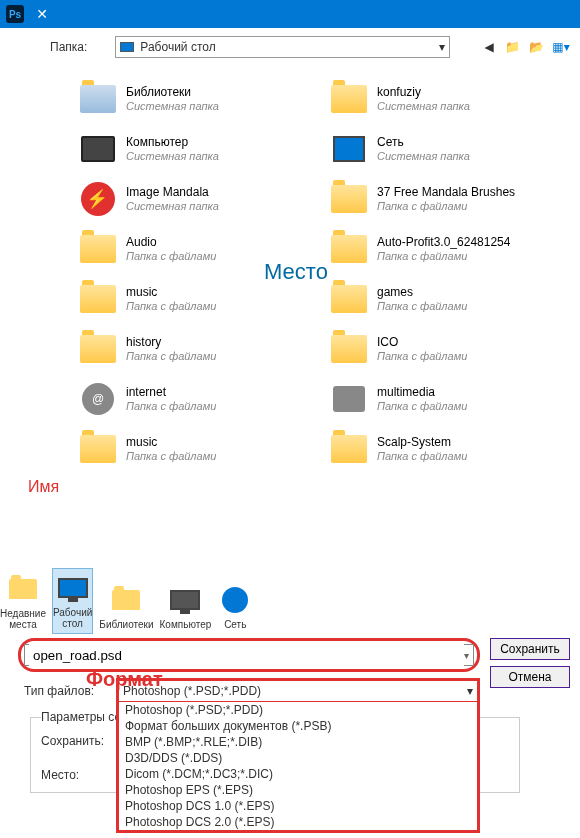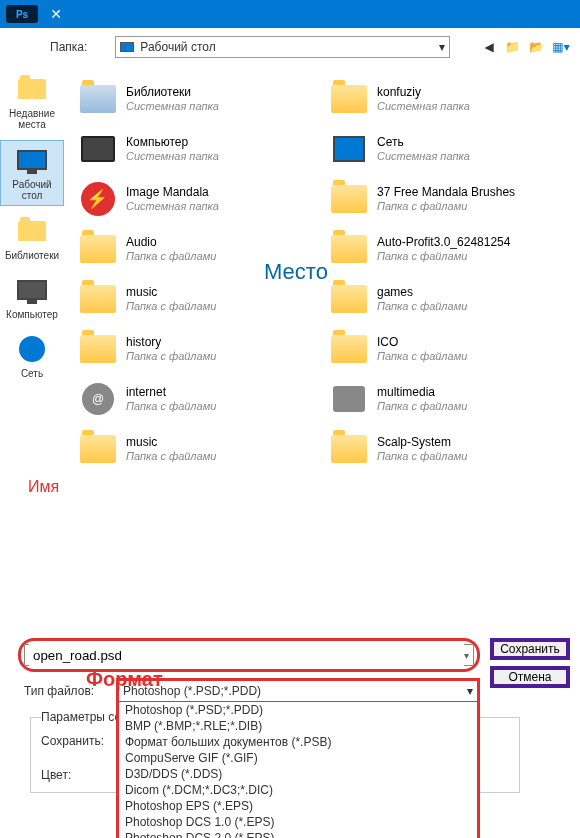--- a/index.html
+++ b/index.html
@@ -1,29 +1,29 @@
 <!DOCTYPE html>
 <html><head>
 <meta charset="utf-8">
 <style>
 * { box-sizing: border-box; margin: 0; padding: 0; font-family: "Segoe UI", Tahoma, sans-serif; }
 body { width: 580px; height: 838px; background: #fff; color: #333; font-size: 12px; position: relative; }
 .titlebar { height: 28px; background: #0078d4; color: #fff; display: flex; align-items: center; padding: 0 6px; }
-.titlebar .ps-icon { width: 32px; height: 18px; background: #001e36; border-radius: 3px; display: flex; align-items: center; justify-content: center; color: #31a8ff; font-size: 10px; font-weight: bold; margin-right: 8px; }
+.titlebar .ps-icon { width: 18px; height: 18px; background: #001e36; border-radius: 3px; display: flex; align-items: center; justify-content: center; color: #31a8ff; font-size: 10px; font-weight: bold; margin-right: 8px; }
 .titlebar .title { flex: 1; font-size: 12px; }
 .titlebar .close { width: 20px; text-align: center; font-size: 14px; }
 .pathrow { display: flex; align-items: center; padding: 8px 10px 8px 50px; gap: 24px; }
 .pathrow label { margin-right: 4px; }
 .pathrow .sel { flex: 1; height: 22px; border: 1px solid #999; display: flex; align-items: center; padding: 0 4px; background: #fff; }
 .pathrow .sel .monitor-icon { width: 14px; height: 10px; background: #0078d4; margin-right: 6px; border: 1px solid #555; }
 .pathrow .sel .arrow { margin-left: auto; }
 .toolbar-icons { display: flex; gap: 6px; margin-left: 6px; }
 .tbicon { width: 18px; height: 18px; display: flex; align-items: center; justify-content: center; }
 .main { display: flex; height: 572px; }
-.sidebar { width: 70px; padding: 4px 0; display: flex; flex-direction: column; align-items: flex-start; gap: 6px; }
+.sidebar { width: 70px; padding: 4px 0; display: flex; flex-direction: row; align-items: flex-end; gap: 6px; }
 .sidebar .place { width: 64px; padding: 4px 0; text-align: center; font-size: 10px; cursor: pointer; }
 .sidebar .place.selected { background: #cde6f7; border: 1px solid #7bb8e0; }
 .sidebar .place .icon { width: 36px; height: 30px; margin: 0 auto 4px; display: flex; align-items: center; justify-content: center; }
 .folder-icon { width: 28px; height: 20px; background: #ffd76a; border-radius: 2px 2px 0 0; position: relative; }
 .folder-icon::before { content: ""; position: absolute; top: -4px; left: 2px; width: 10px; height: 4px; background: #ffd76a; border-radius: 2px 2px 0 0; }
 .monitor { width: 30px; height: 20px; background: #0078d4; border: 2px solid #444; position: relative; }
 .monitor::after { content: ""; position: absolute; bottom: -6px; left: 50%; transform: translateX(-50%); width: 10px; height: 4px; background: #444; }
 .globe { width: 26px; height: 26px; border-radius: 50%; background: #0078d4; position: relative; }
 .filegrid { flex: 1; padding: 8px 4px; overflow: hidden; display: grid; grid-template-columns: repeat(2, 1fr); grid-auto-rows: 50px; gap: 0; }
 .fileitem { display: flex; align-items: center; gap: 8px; padding: 2px 4px; }
@@ -47,21 +47,21 @@
 input[type=text], .typesel { height: 22px; border: 1px solid #888; padding: 0 4px; background: #fff; }
 .file-input { flex: 1; display: flex; align-items: center; border: 1px solid #888; height: 22px; padding: 0 4px; background: #fff; }
 .file-input input { border: none; outline: none; flex: 1; }
 .file-input .dd { color: #666; font-size: 10px; }
 .type-row { display: flex; align-items: center; gap: 8px; margin-top: 2px; }
 .type-row .typelabel { width: 90px; padding-left: 6px; }
 .type-wrap { position: relative; flex: 1; }
 .typesel { width: 100%; display: flex; align-items: center; justify-content: space-between; border: 3px solid #e03030; height: 26px; }
 .dropdown { position: absolute; top: 24px; left: 0; right: 0; background: #fff; border: 3px solid #e03030; border-top: none; z-index: 10; max-height: 320px; overflow-y: auto; }
 .dropdown .opt { padding: 1px 6px; font-size: 12px; cursor: pointer; white-space: nowrap; }
-.btn { width: 80px; height: 22px; border: 4px solid #4c1d95; background: #f0f0f0; font-size: 12px; cursor: pointer; margin-bottom: 6px; }
+.btn { width: 80px; height: 22px; border: 1px solid #4c1d95; background: #f0f0f0; font-size: 12px; cursor: pointer; margin-bottom: 6px; }
 .btncol { display: flex; flex-direction: column; margin-left: auto; }
 .params { border: 1px solid #ccc; padding: 6px 10px 10px; margin: 6px 50px 0 12px; }
 .params legend { font-size: 12px; }
 .prow { display: flex; align-items: flex-start; gap: 10px; margin-top: 4px; }
 .prow .pl { width: 70px; }
 .prow .pc { flex: 1; display: flex; flex-direction: column; gap: 4px; }
 .prow .pc label { display: flex; align-items: center; gap: 4px; font-size: 12px; }
 </style>
 </head>
 <body>
@@ -281,23 +281,22 @@
       </div>
       <div class="type-row">
         <div class="typelabel">Тип файлов:</div>
         <div class="type-wrap">
           <div class="typesel">
             <span>Photoshop (*.PSD;*.PDD)</span>
             <span>▾</span>
           </div>
           <div class="dropdown" id="dropdown">
               <div class="opt">Photoshop (*.PSD;*.PDD)</div>
+              <div class="opt">Формат больших документов (*.PSB)</div>
               <div class="opt">BMP (*.BMP;*.RLE;*.DIB)</div>
-              <div class="opt">Формат больших документов (*.PSB)</div>
-              <div class="opt">CompuServe GIF (*.GIF)</div>
               <div class="opt">D3D/DDS (*.DDS)</div>
               <div class="opt">Dicom (*.DCM;*.DC3;*.DIC)</div>
               <div class="opt">Photoshop EPS (*.EPS)</div>
               <div class="opt">Photoshop DCS 1.0 (*.EPS)</div>
               <div class="opt">Photoshop DCS 2.0 (*.EPS)</div>
             </div>
         </div>
       </div>
     </div>
     <div class="btncol">
@@ -313,21 +312,21 @@
       <div class="pc">
         <label>
             <input type="checkbox" style="">
           </label>
         <label>
             <input type="checkbox" checked="" style="">
           </label>
       </div>
     </div>
     <div class="prow">
-      <div class="pl">Цвет:</div>
+      <div class="pl">Место:</div>
       <div class="pc">
         <label>
             <input type="checkbox" style="">
           </label>
       </div>
     </div>
   </fieldset>
 </div>
 
 <div class="label-format">Формат</div>

